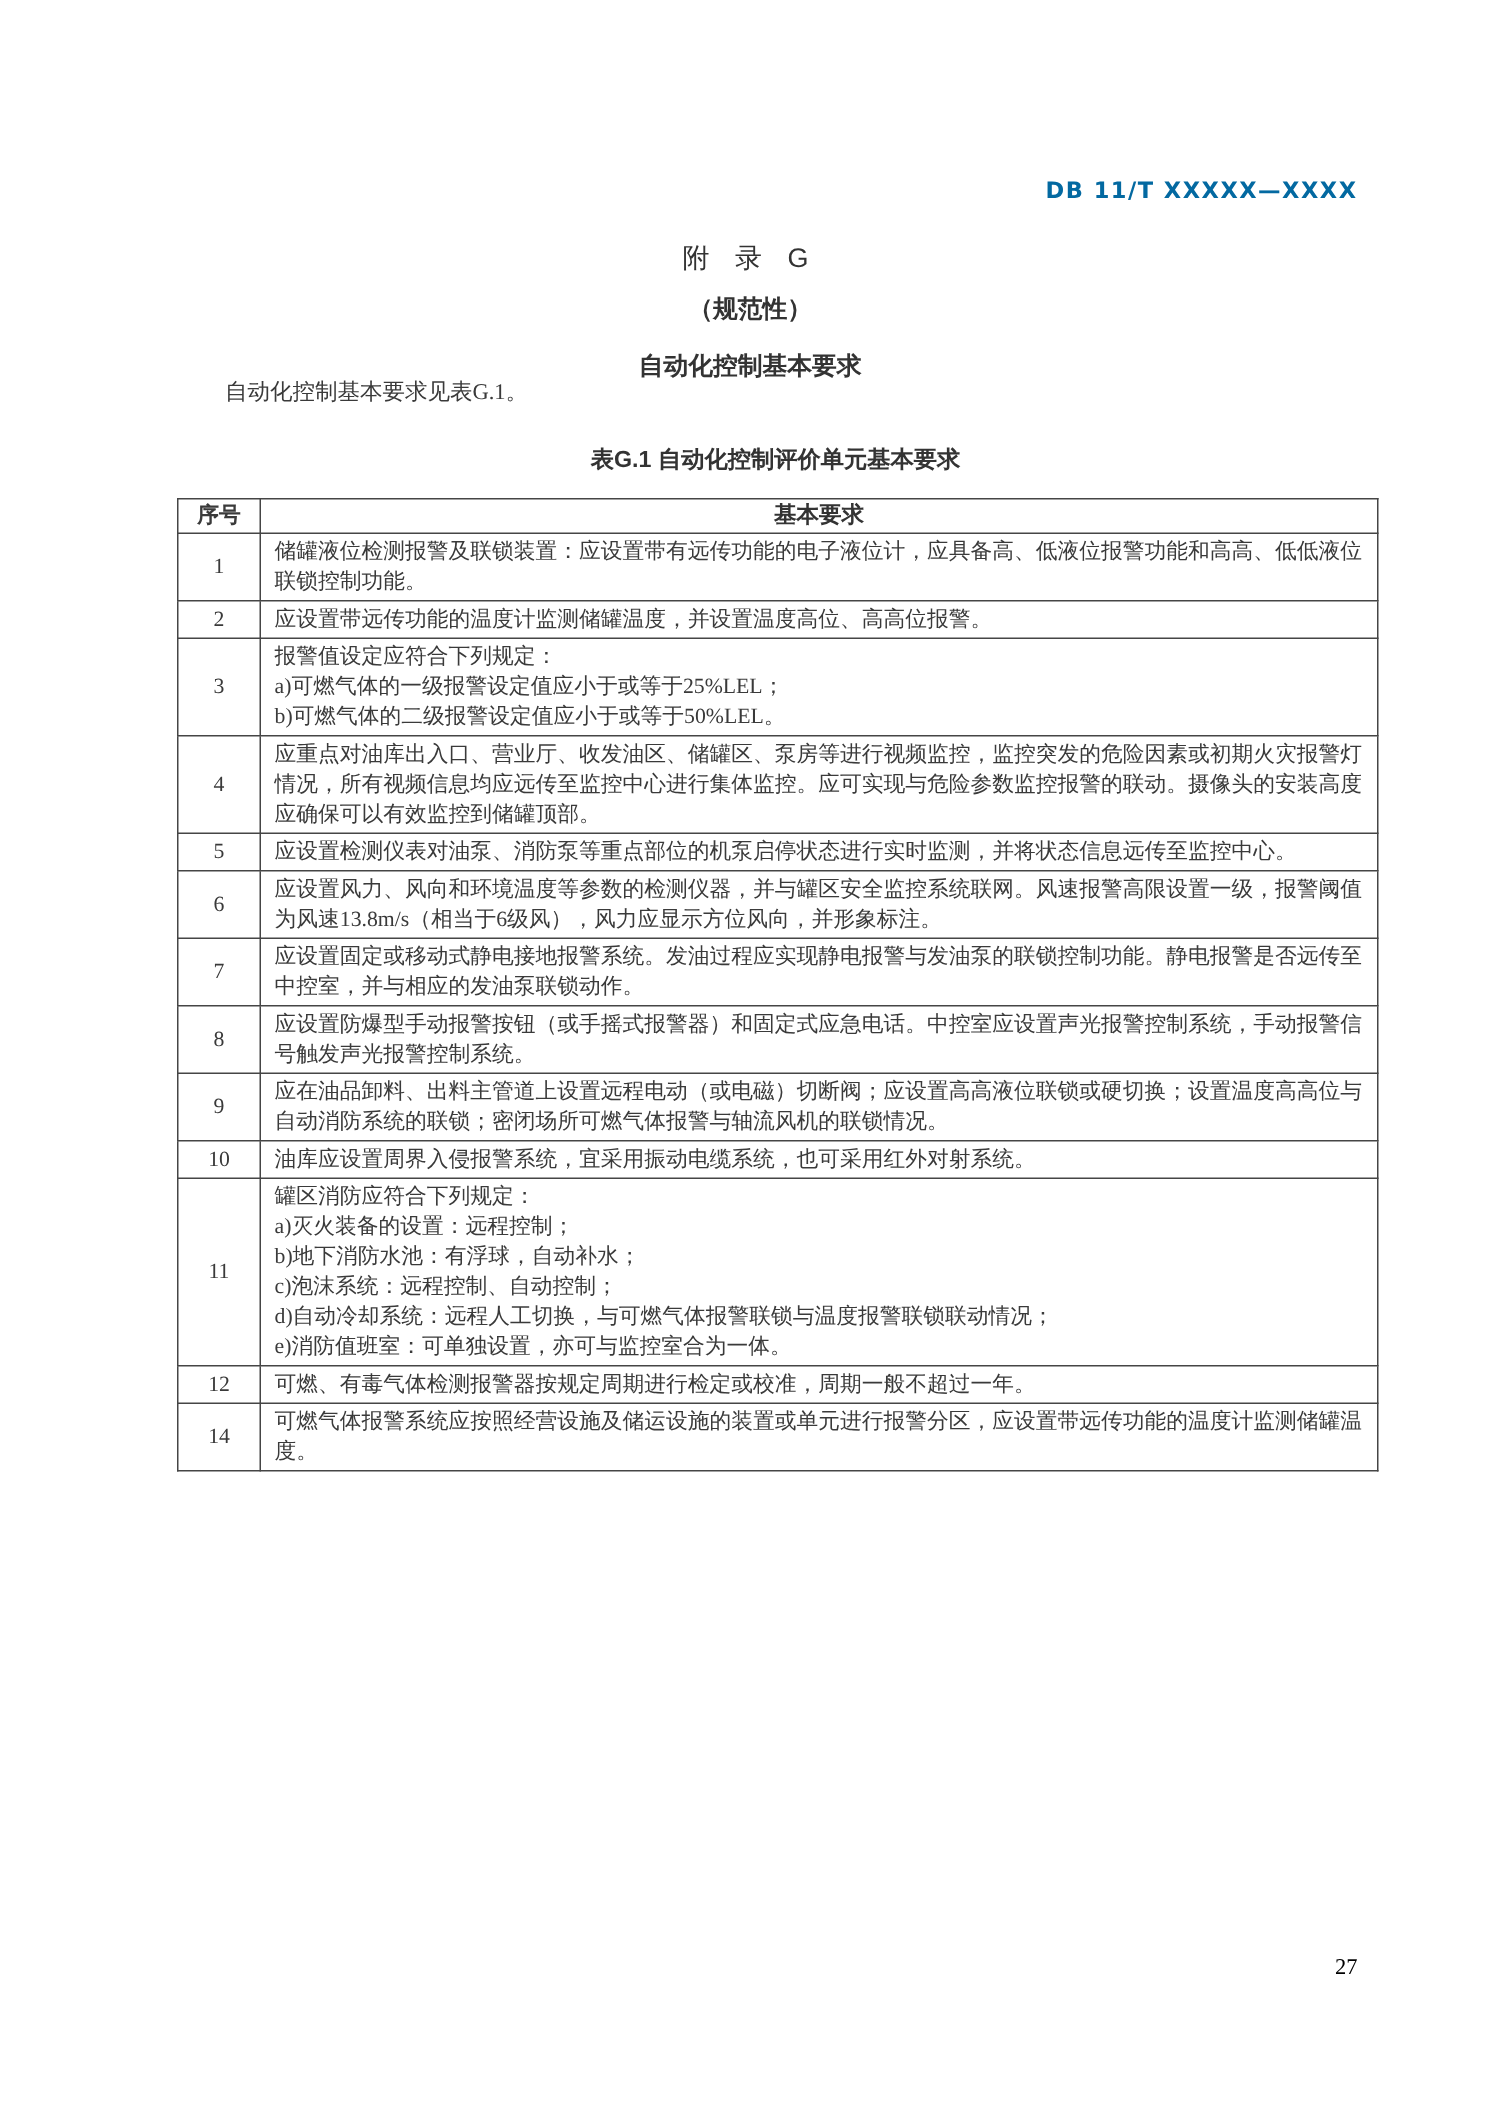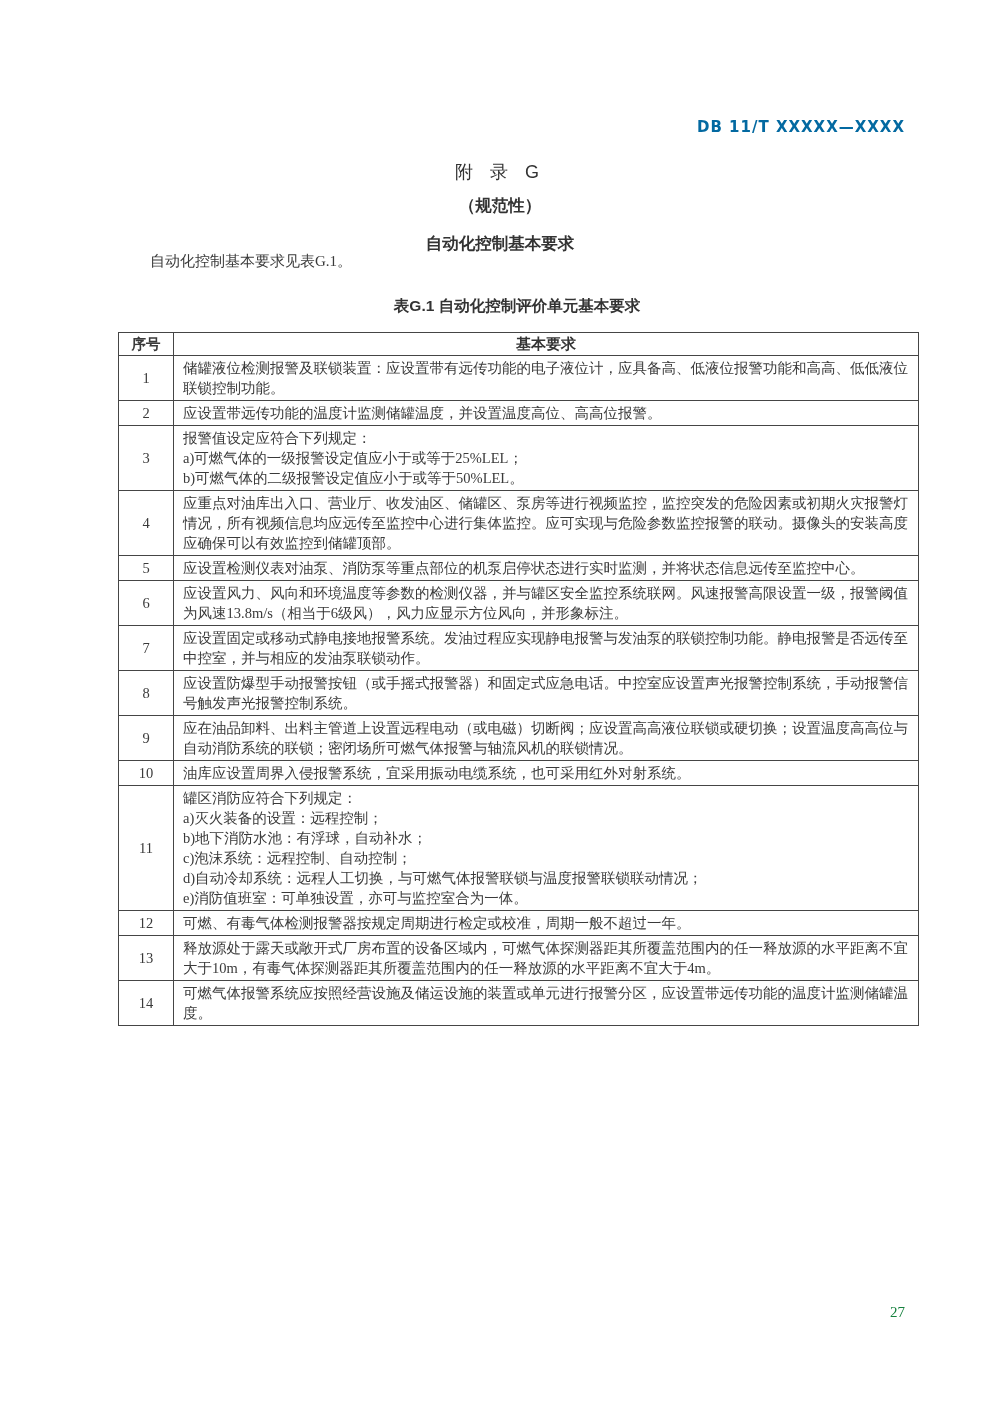--- a/index.html
+++ b/index.html
@@ -113,21 +113,21 @@
     vertical-align: middle;
     padding: 2px 6px 2px 9px;
     white-space: pre-line;
     margin-top: 35px;
   }
   .page-number {
     position: absolute;
     top: 1304px;
     right: 95px;
     font-size: 15px;
-    color: #15803d;
+    color: #000000;
   }
 </style>
 </head>
 <body>
 
 <div class="page">
 
   <div class="doc-code">DB 11/T XXXXX—XXXX</div>
 
   <div class="title-block">
@@ -197,24 +197,20 @@
 b)地下消防水池：有浮球，自动补水；
 c)泡沫系统：远程控制、自动控制；
 d)自动冷却系统：远程人工切换，与可燃气体报警联锁与温度报警联锁联动情况；
 e)消防值班室：可单独设置，亦可与监控室合为一体。</td>
         </tr>
         <tr>
           <td class="col-no">12</td>
           <td class="col-req">可燃、有毒气体检测报警器按规定周期进行检定或校准，周期一般不超过一年。</td>
         </tr>
         <tr>
-          <td class="col-no">13</td>
-          <td class="col-req">释放源处于露天或敞开式厂房布置的设备区域内，可燃气体探测器距其所覆盖范围内的任一释放源的水平距离不宜大于10m，有毒气体探测器距其所覆盖范围内的任一释放源的水平距离不宜大于4m。</td>
-        </tr>
-        <tr>
           <td class="col-no">14</td>
           <td class="col-req">可燃气体报警系统应按照经营设施及储运设施的装置或单元进行报警分区，应设置带远传功能的温度计监测储罐温度。</td>
         </tr>
       </tbody>
   </table>
 
   <div class="page-number">27</div>
 
 </div>
 

